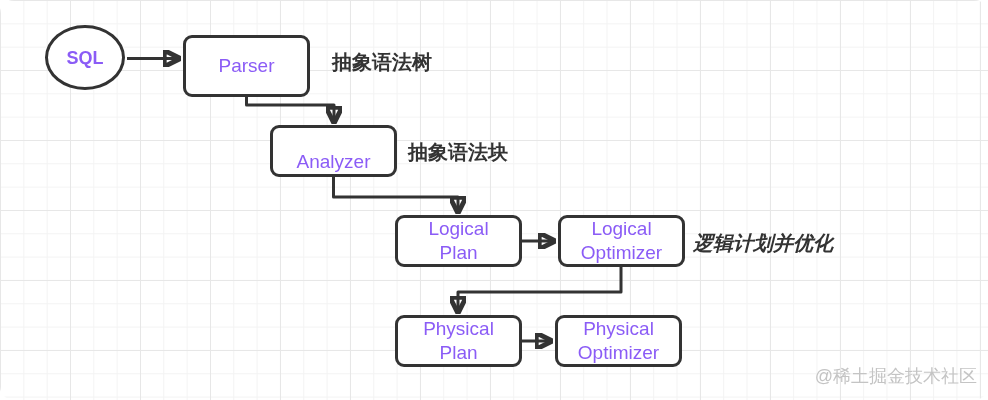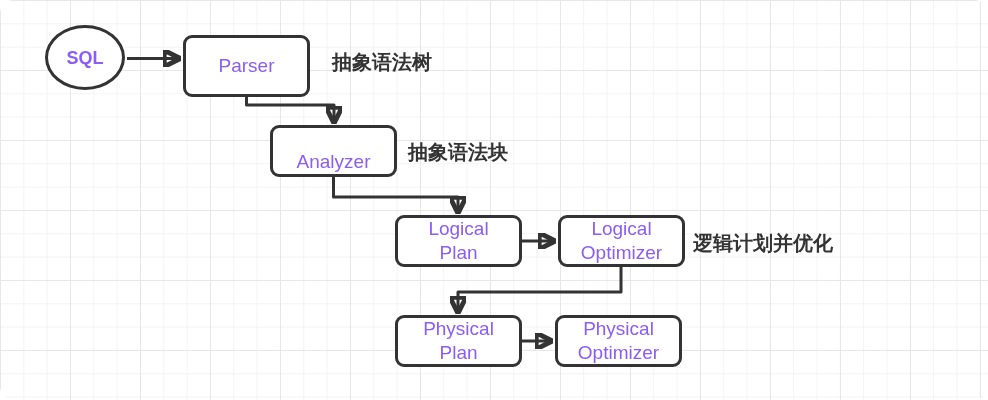--- a/index.html
+++ b/index.html
@@ -53,21 +53,21 @@
 
   .annotation{
     position:absolute;
     font-weight:bold;
     font-size:20px;line-height:24px;
     color:#333333;
     white-space:nowrap;
   }
   #ann-parser{left:332px;top:50px;}
   #ann-analyzer{left:408px;top:140px;}
-  #ann-logical{left:693px;top:231px;}
+  #ann-logical{left:693px;top:231px;font-style:italic;}
   #ann-physical{left:697px;top:330px;}
 
   .watermark{
     position:absolute;
     right:11px;top:366px;
     font-size:18px;line-height:20px;
     color:var(--watermark);
     white-space:nowrap;
   }
 </style>
@@ -119,14 +119,15 @@
 
   <div class="node" id="node-physical-optimizer">
     <span>Physical</span>
     <span>Optimizer</span>
   </div>
 
   <div class="annotation" id="ann-parser">抽象语法树</div>
   <div class="annotation" id="ann-analyzer">抽象语法块</div>
   <div class="annotation" id="ann-logical">逻辑计划并优化</div>
 
+  <div class="watermark">@稀土掘金技术社区</div>
 
 </div>
 
 </body></html>

